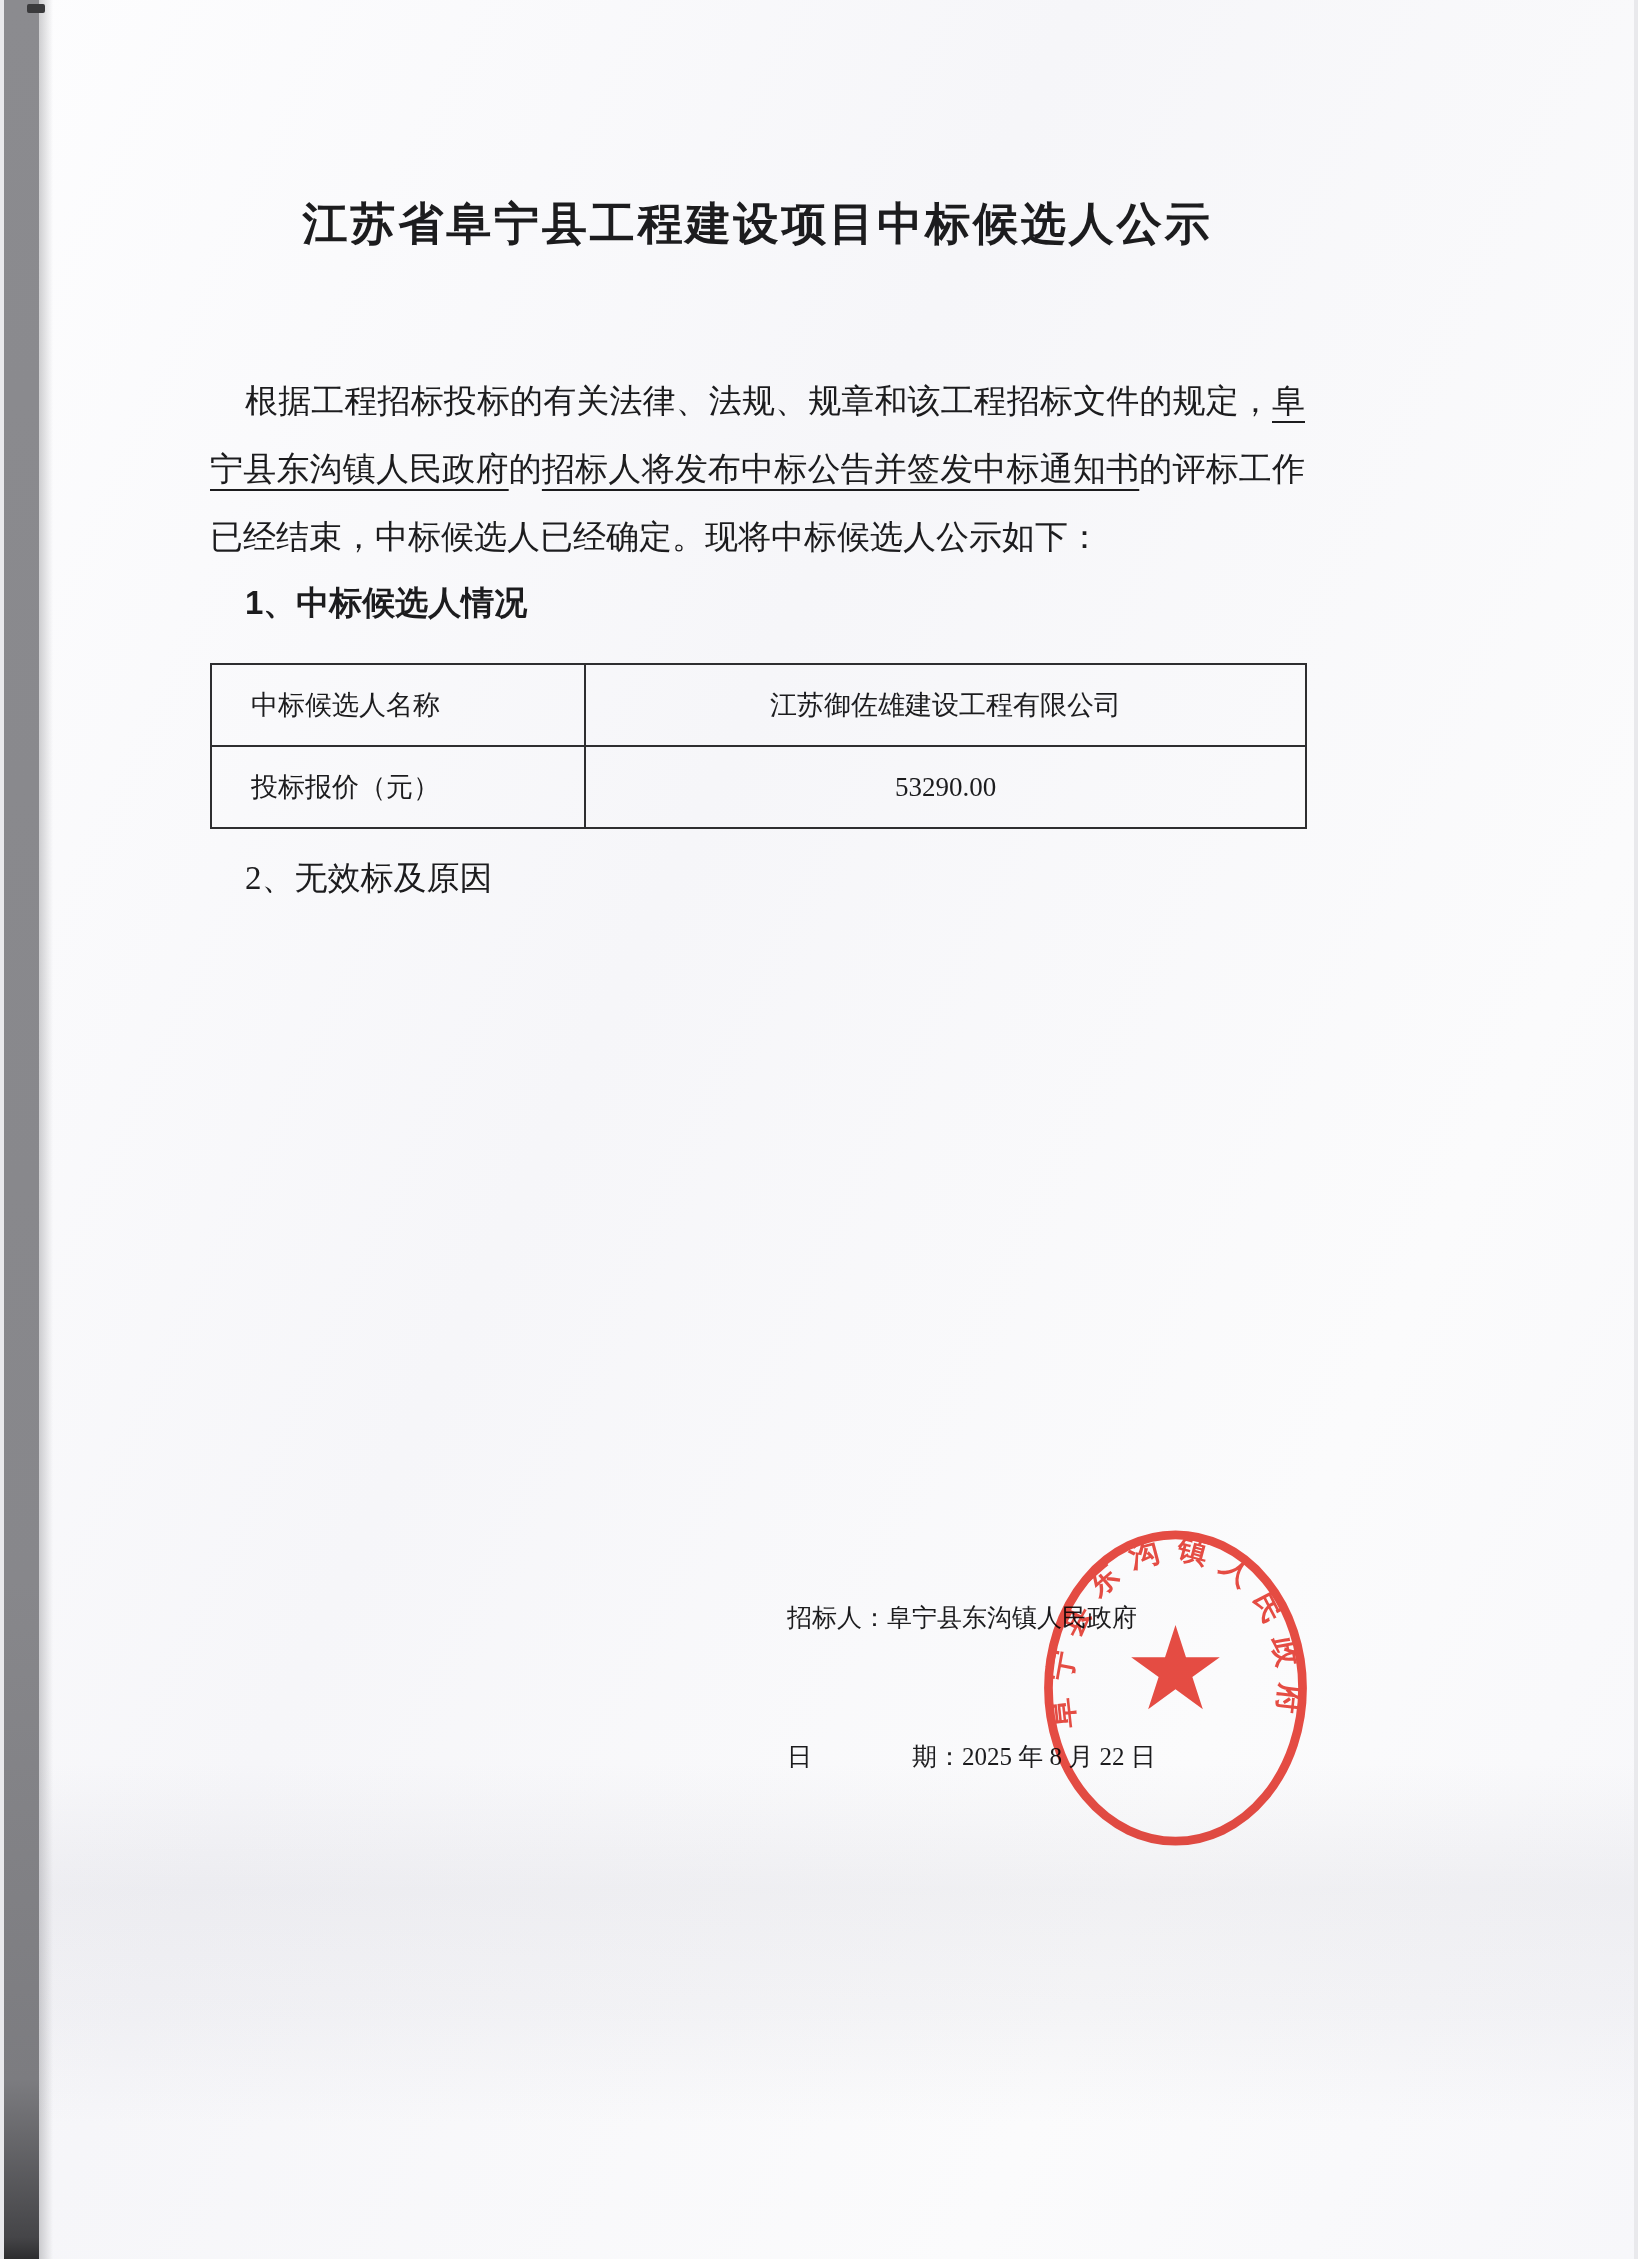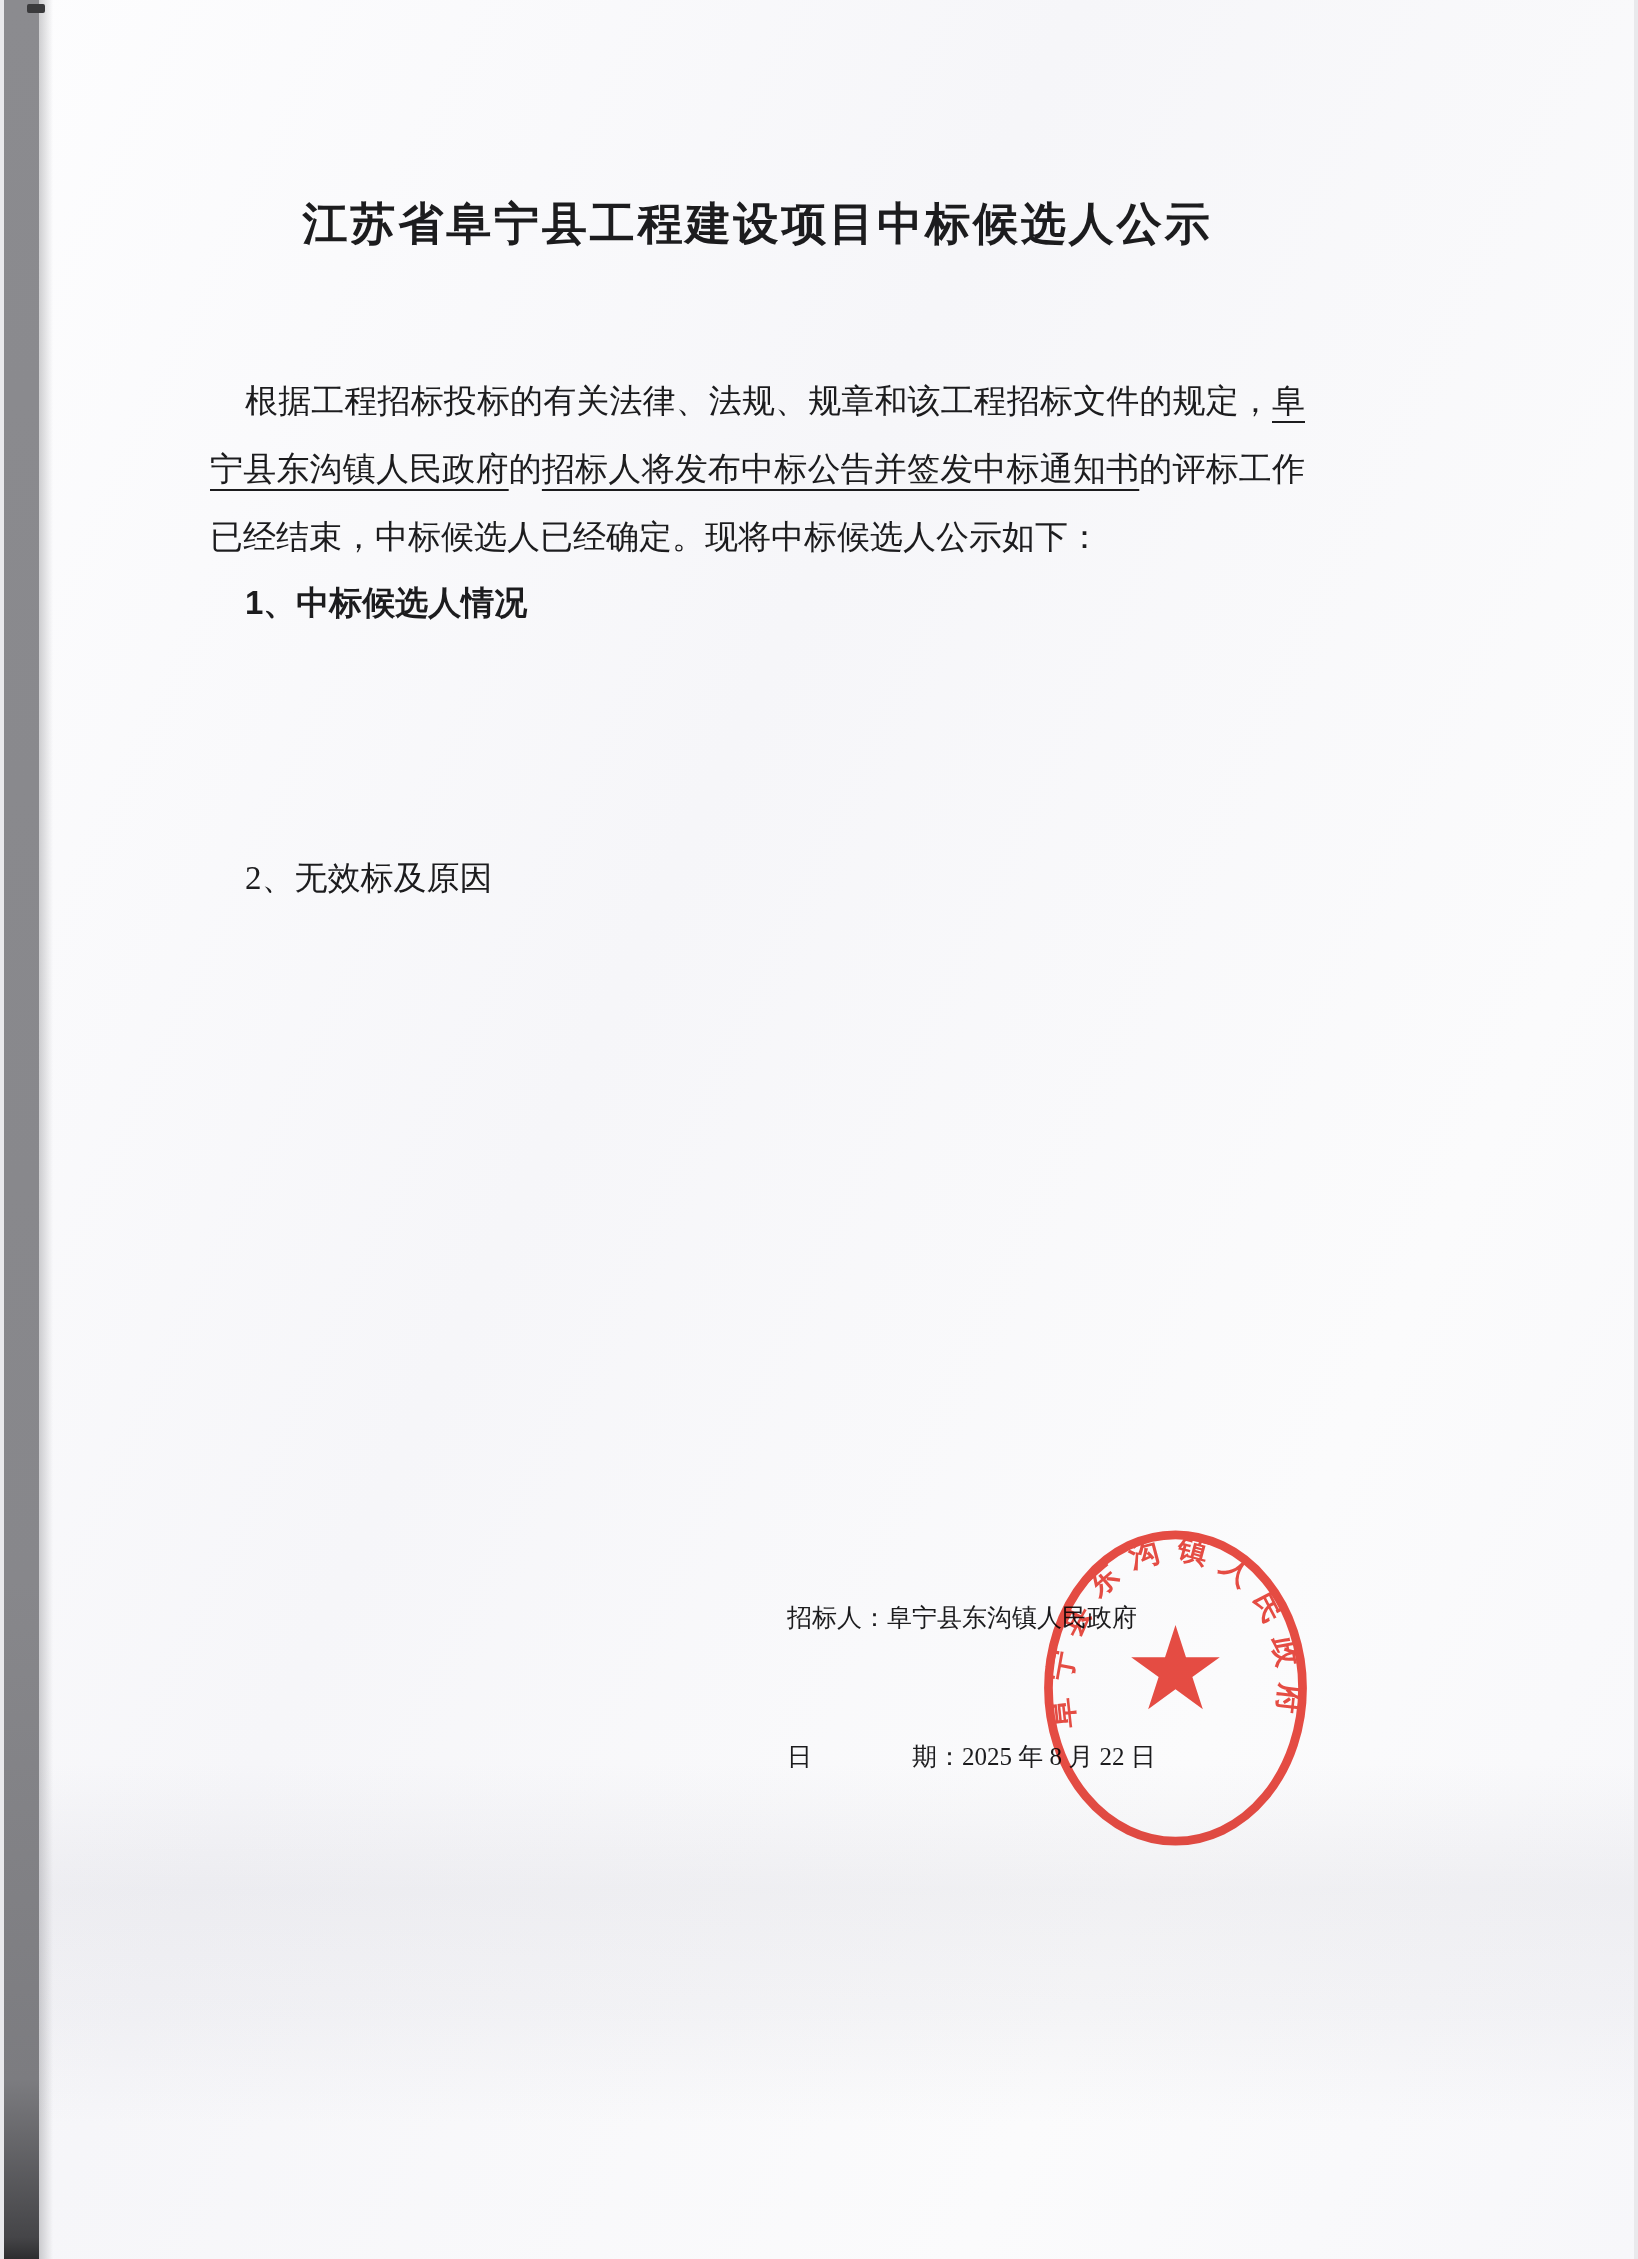--- a/index.html
+++ b/index.html
@@ -97,20 +97,36 @@
   <div class="scan-band"></div>
 
   <div class="content">
 
     <h1 class="title">江苏省阜宁县工程建设项目中标候选人公示</h1>
 
     <p class="para para-intro"><span>根据工程招标投标的有关法律、法规、规章和该工程招标文件的规定，</span><span class="u">阜宁县东沟镇人民政府</span><span>的</span><span class="u">招标人将发布中标公告并签发中标通知书</span><span>的评标工作已经结束，中标候选人已经确定。现将中标候选人公示如下：</span></p>
 
     <h2 class="heading bold h1">1、中标候选人情况</h2>
 
+    <table class="tbl t1">
+      <colgroup>
+          <col style="width:374px">
+          <col style="width:721px">
+        </colgroup>
+      <tbody>
+          <tr>
+        <td class="lab">中标候选人名称</td>
+        <td>江苏御佐雄建设工程有限公司</td>
+      </tr>
+      <tr>
+        <td class="lab">投标报价（元）</td>
+        <td>53290.00</td>
+      </tr>
+    </tbody>
+      </table>
 
     <h2 class="heading h2">2、无效标及原因</h2>
 
 
 
 
     <p class="sig-line">招标人：阜宁县东沟镇人民政府</p>
     <p class="date-line">日　　　　期：2025 年 8 月 22 日</p>
 
     <svg class="stamp" viewBox="0 0 300 330" xmlns="http://www.w3.org/2000/svg">

